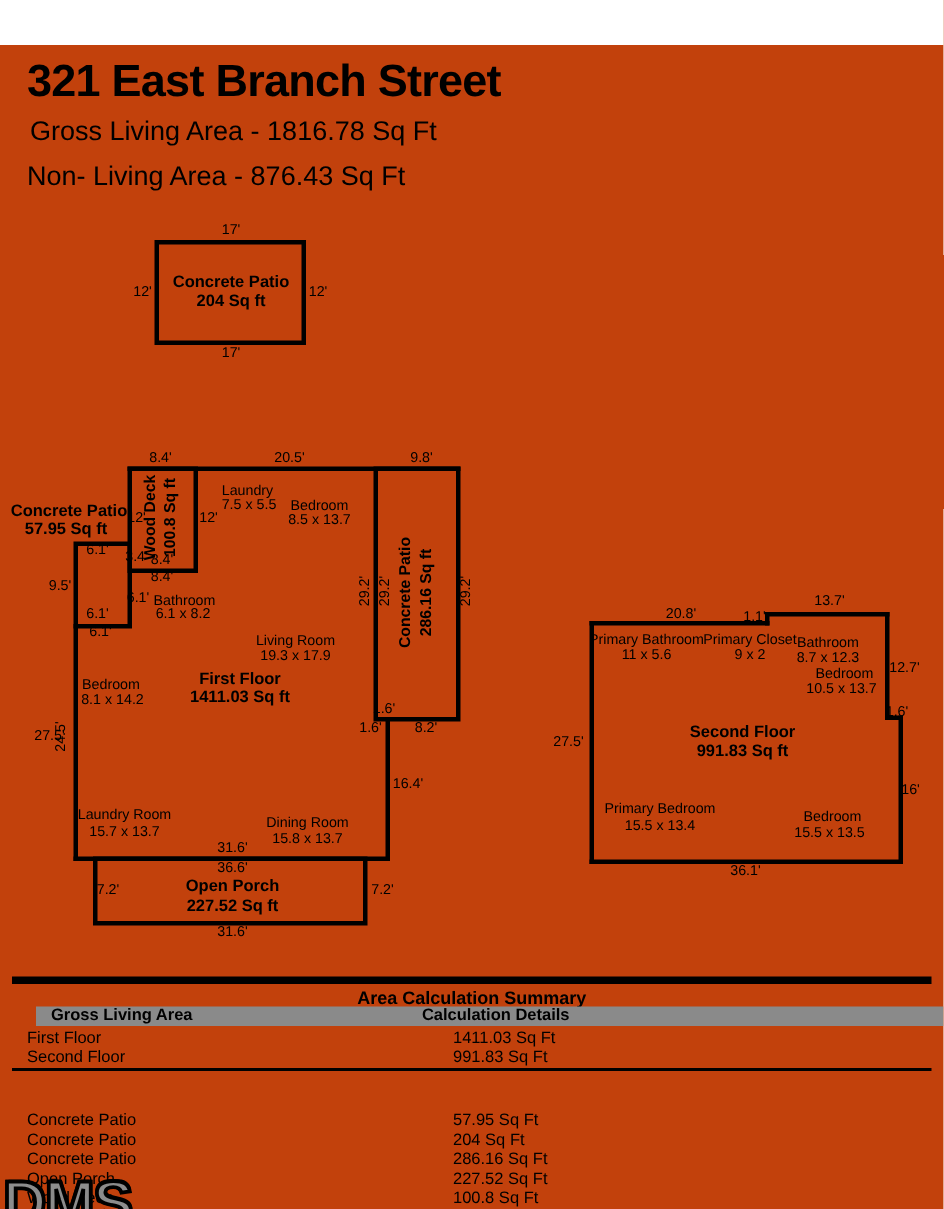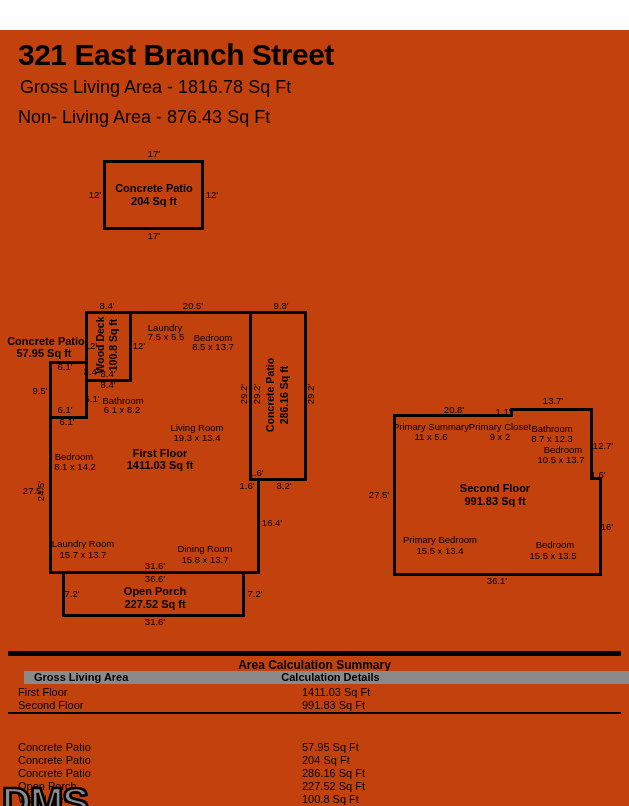--- a/index.html
+++ b/index.html
@@ -85,21 +85,21 @@
       <span class="plabel" style="left: 165px; top: 298px;">Laundry</span>
       <span class="plabel" style="left: 166px; top: 307px;">7.5 x 5.5</span>
       <span class="plabel" style="left: 213px; top: 308px;">Bedroom</span>
       <span class="plabel" style="left: 213px; top: 317px;">8.5 x 13.7</span>
       <span class="plabel rot" style="left: 244px; top: 364px;">29.2'</span>
       <span class="plabel rot" style="left: 257px; top: 364px;">29.2'</span>
       <span class="plabel rot" style="left: 311px; top: 364px;">29.2'</span>
       <span class="plabel b rot" style="left: 271px; top: 365px; font-size: 10.5px;">Concrete Patio</span>
       <span class="plabel b rot" style="left: 285px; top: 365px; font-size: 10.5px;">286.16 Sq ft</span>
       <span class="plabel" style="left: 197px; top: 398px;">Living Room</span>
-      <span class="plabel" style="left: 197px; top: 408px;">19.3 x 13.4</span>
+      <span class="plabel" style="left: 197px; top: 408px;">19.3 x 17.9</span>
       <span class="plabel b" style="left: 160px; top: 424px; font-size: 11px;">First Floor</span>
       <span class="plabel b" style="left: 160px; top: 436px; font-size: 11px;">1411.03 Sq ft</span>
       <span class="plabel" style="left: 74px; top: 427px;">Bedroom</span>
       <span class="plabel" style="left: 75px; top: 437px;">8.1 x 14.2</span>
       <span class="plabel" style="left: 256px; top: 443px;">1.6'</span>
       <span class="plabel" style="left: 247px; top: 456px;">1.6'</span>
       <span class="plabel" style="left: 284px; top: 456px;">8.2'</span>
       <span class="plabel" style="left: 272px; top: 493px;">16.4'</span>
       <span class="plabel" style="left: 33px; top: 461px;">27.5'</span>
       <span class="plabel rot" style="left: 41px; top: 461px;">24.5'</span>
@@ -121,21 +121,21 @@
   <div class="w" style="left:510px;top:378px;width:3px;height:9px;"></div>
   <div class="w" style="left:510px;top:378px;width:83px;height:3px;"></div>
   <div class="w" style="left:590px;top:378px;width:3px;height:72px;"></div>
   <div class="w" style="left:590px;top:447px;width:12px;height:3px;"></div>
   <div class="w" style="left:599px;top:447px;width:3px;height:99px;"></div>
   <div class="w" style="left:393px;top:543px;width:209px;height:3px;"></div>
   <div class="labels">
       <span class="plabel" style="left: 454px; top: 380px;">20.8'</span>
       <span class="plabel" style="left: 503px; top: 382px;">1.1'</span>
       <span class="plabel" style="left: 553px; top: 371px;">13.7'</span>
-      <span class="plabel" style="left: 431px; top: 397px;">Primary Summary</span>
+      <span class="plabel" style="left: 431px; top: 397px;">Primary Bathroom</span>
       <span class="plabel" style="left: 431px; top: 407px;">11 x 5.6</span>
       <span class="plabel" style="left: 500px; top: 397px;">Primary Closet</span>
       <span class="plabel" style="left: 500px; top: 407px;">9 x 2</span>
       <span class="plabel" style="left: 552px; top: 399px;">Bathroom</span>
       <span class="plabel" style="left: 552px; top: 409px;">8.7 x 12.3</span>
       <span class="plabel" style="left: 563px; top: 420px;">Bedroom</span>
       <span class="plabel" style="left: 561px; top: 430px;">10.5 x 13.7</span>
       <span class="plabel" style="left: 603px; top: 416px;">12.7'</span>
       <span class="plabel" style="left: 598px; top: 445px;">1.6'</span>
       <span class="plabel" style="left: 379px; top: 465px;">27.5'</span>

